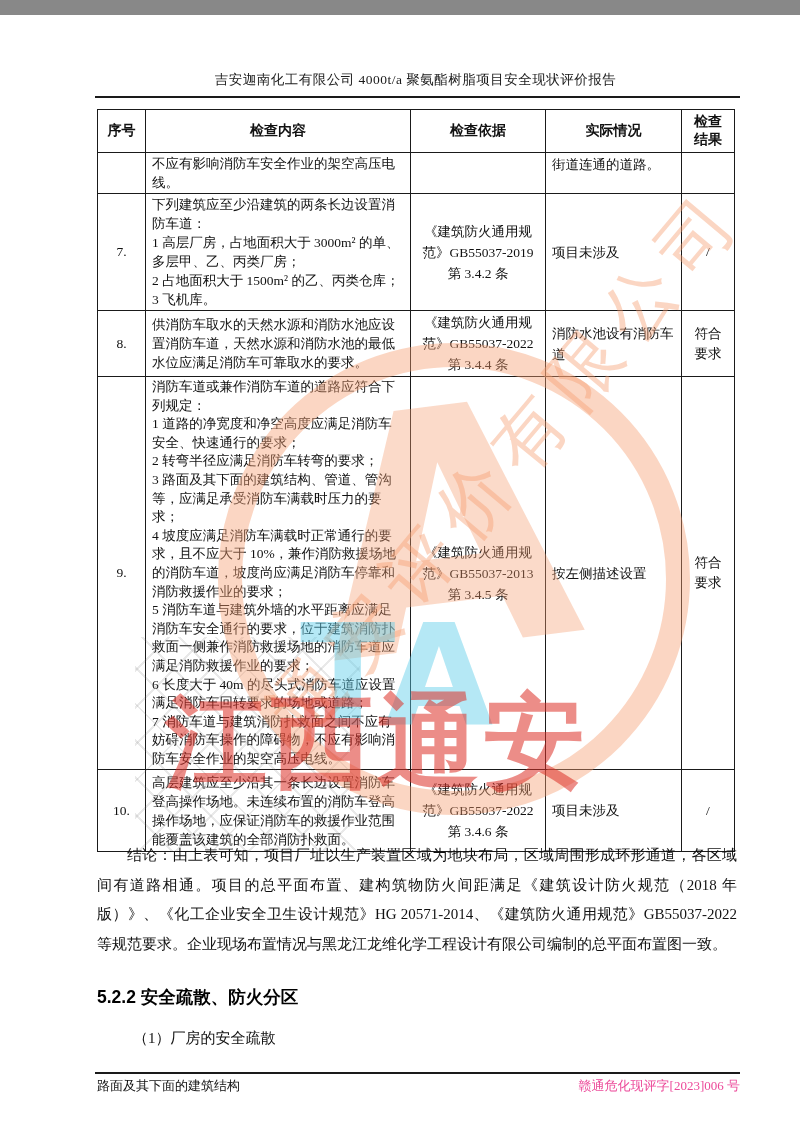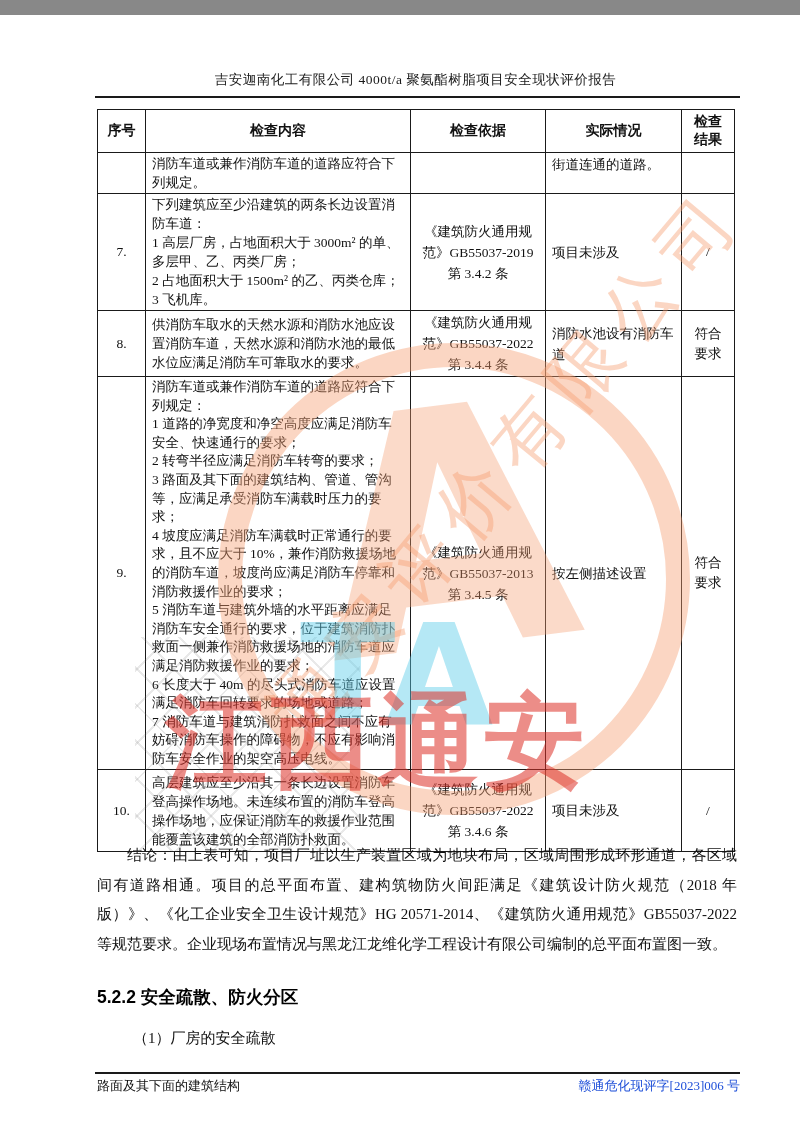--- a/index.html
+++ b/index.html
@@ -64,21 +64,21 @@
     position:absolute;left:97px;top:1040px;width:637px;
     text-align:center;font-size:13px;color:#111;
   }
   .footer-rule{
     position:absolute;left:95px;top:1057px;width:645px;height:1.5px;background:#1a1a1a;
   }
   .footer-left{
     position:absolute;left:97px;top:1062px;font-size:13px;color:#111;
   }
   .footer-right{
-    position:absolute;right:60px;top:1062px;font-size:13px;color:#1d4ed8;
+    position:absolute;right:60px;top:1062px;font-size:13px;color:#ec4899;
   }
   
   .watermark{position:absolute;inset:0;z-index:5;pointer-events:none;}
   .wm-ring{
     position:absolute;left:218px;top:328px;width:424px;height:424px;
     border:24px solid rgba(245,158,112,0.42);border-radius:50%;
   }
   .wm-a{
     position:absolute;left:318px;top:352px;
     font-family:"DejaVu Sans","Liberation Sans",sans-serif;
@@ -131,21 +131,21 @@
         <tr class="rh">
       <th>序号</th>
       <th>检查内容</th>
       <th>检查依据</th>
       <th>实际情况</th>
       <th style="white-space:pre-line">检查
 结果</th>
     </tr>
     <tr class="r0">
       <td class="c-no"></td>
-      <td class="c-content" style="vertical-align:top">消防车道或兼作消防车道的道路应符合下列规定。</td>
+      <td class="c-content" style="vertical-align:top">不应有影响消防车安全作业的架空高压电线。</td>
       <td class="c-basis"></td>
       <td class="c-actual" style="vertical-align:top">街道连通的道路。</td>
       <td class="c-result"></td>
     </tr>
     <tr class="r1">
       <td class="c-no">7.</td>
       <td class="c-content">下列建筑应至少沿建筑的两条长边设置消防车道：
 1 高层厂房，占地面积大于 3000m² 的单、多层甲、乙、丙类厂房；
 2 占地面积大于 1500m² 的乙、丙类仓库；
 3 飞机库。</td>

